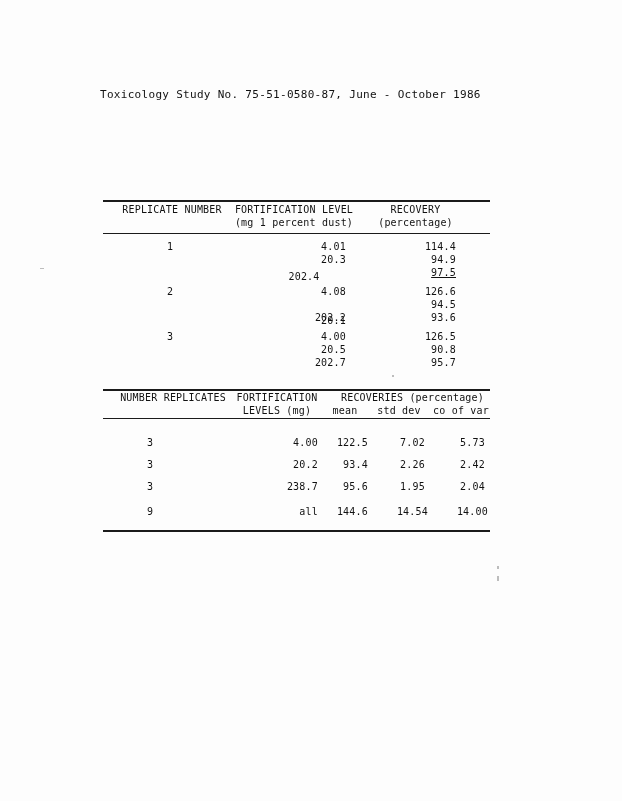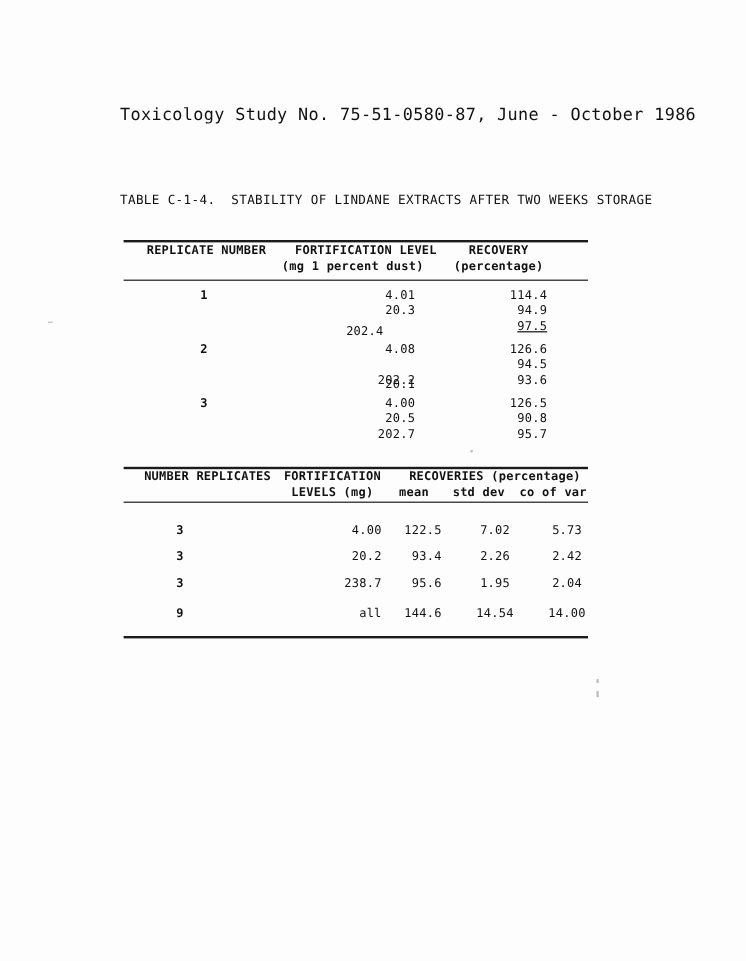--- a/index.html
+++ b/index.html
@@ -71,21 +71,21 @@
     height: 0;
     border-left: 6px solid #ffffff;
     border-bottom: 6px solid transparent;
   }
 
   
   .study-line {
     position: absolute;
     left: 100px;
     top: 88px;
-    font-size: 14px;
+    font-size: 11px;
     letter-spacing: 0.3px;
     white-space: pre;
     color: #111;
   }
 
   .table-caption {
     position: absolute;
     left: 100px;
     top: 161px;
     font-size: 10.5px;
@@ -105,21 +105,21 @@
     font-size: 10px;
     color: #111;
   }
 
   .cell {
     position: absolute;
     white-space: pre;
     letter-spacing: 0.2px;
   }
   .cell.r { text-align: right; }
-  .cell.c { text-align: center; font-weight: bold; }
+  .cell.c { text-align: center; }
 
   
   #table-one { left: 0; top: 0; width: 622px; height: 360px; }
   #table-one .hdr { font-size: 10px; letter-spacing: 0.2px; }
 
   
   #table-two { left: 0; top: 0; width: 622px; height: 560px; }
 
   .page-footer {
     position: absolute;
@@ -138,29 +138,28 @@
   }
 </style>
 </head>
 <body>
 
 <div class="page">
 
 
   <div class="study-line">Toxicology Study No. 75-51-0580-87, June - October 1986</div>
 
-  <div class="table-caption">TABLE C-1-4.  STABILITY OF LINDANE EXTRACTS AFTER TWO WEEKS STORAGE</div>
 
   <div class="tbl" id="table-one">
 
     <div class="rule" style="left:103px; top:200px; width:387px; height:1.6px;"></div>
     <div class="rule" style="left:103px; top:233px; width:387px; height:1.4px;"></div>
 
     <div class="cell hdr c" style="left:103px; top:204px; width:138px;">REPLICATE NUMBER</div>
-    <div class="cell hdr c" style="left:224px; top:204px; width:140px;text-align:right;">FORTIFICATION LEVEL</div>
+    <div class="cell hdr c" style="left:224px; top:204px; width:140px;">FORTIFICATION LEVEL</div>
     <div class="cell hdr c" style="left:224px; top:217px; width:140px;">(mg 1 percent dust)</div>
     <div class="cell hdr c" style="left:363px; top:204px; width:105px;">RECOVERY</div>
     <div class="cell hdr c" style="left:363px; top:217px; width:105px;">(percentage)</div>
 
     <div class="cell c" style="left:140px; top:241px; width:60px;">1</div>
     <div class="cell r" style="left:262px; top:241px; width:84px;">4.01</div>
     <div class="cell r" style="left:380px; top:241px; width:76px;">114.4</div>
     <div class="cell r" style="left:262px; top:254px; width:84px;">20.3</div>
     <div class="cell r" style="left:380px; top:254px; width:76px;">94.9</div>
     <div class="cell r" style="left:262px; top:271px; width:84px;text-align:center;">202.4</div>

